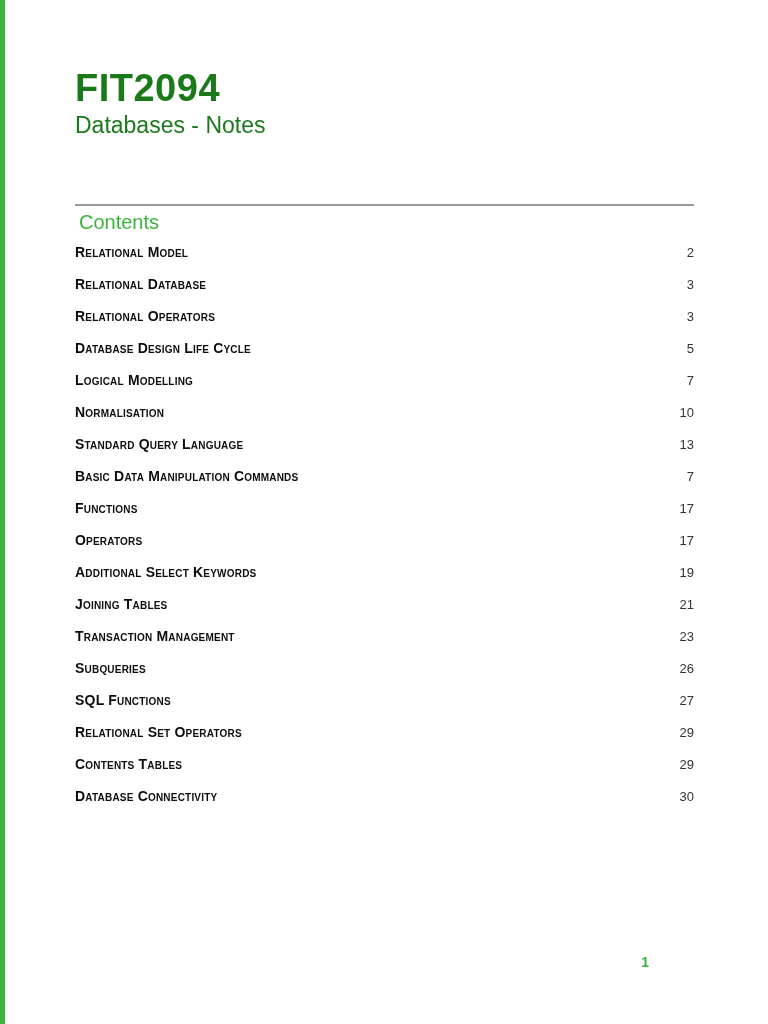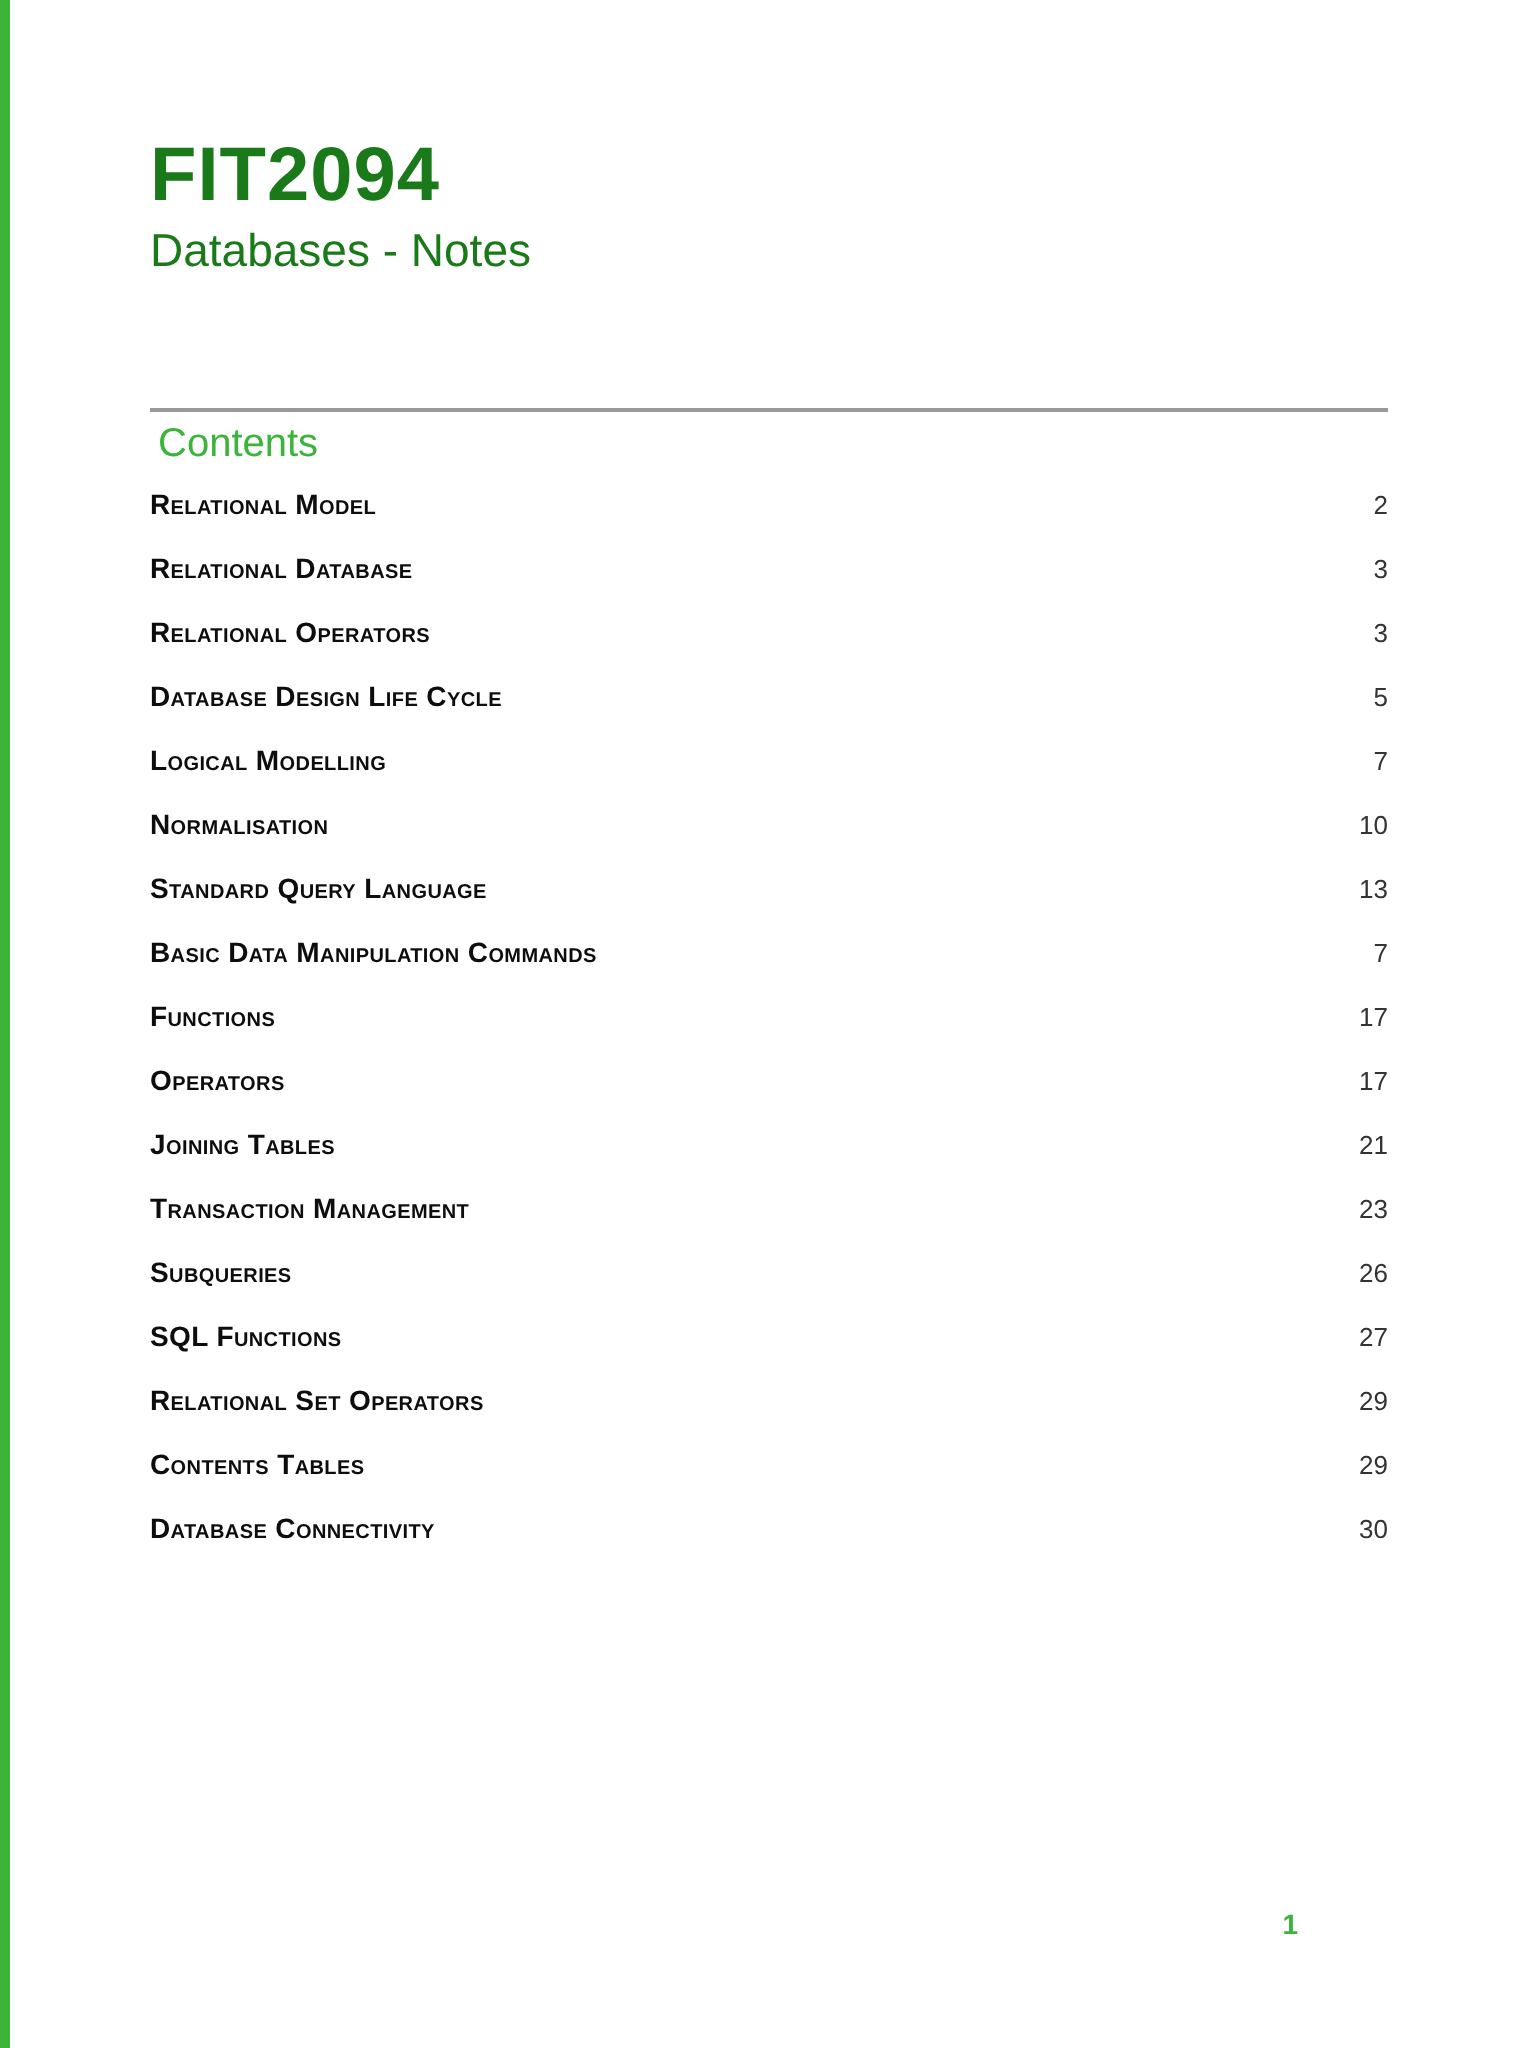--- a/index.html
+++ b/index.html
@@ -149,20 +149,24 @@
   <div class="toc-row">
     <span class="toc-label">Functions</span>
     <span class="toc-page">17</span>
   </div>
 
   <div class="toc-row">
     <span class="toc-label">Operators</span>
     <span class="toc-page">17</span>
   </div>
 
+  <div class="toc-row">
+    <span class="toc-label">Additional Select Keywords</span>
+    <span class="toc-page">19</span>
+  </div>
 
   <div class="toc-row">
     <span class="toc-label">Joining Tables</span>
     <span class="toc-page">21</span>
   </div>
 
   <div class="toc-row">
     <span class="toc-label">Transaction Management</span>
     <span class="toc-page">23</span>
   </div>

